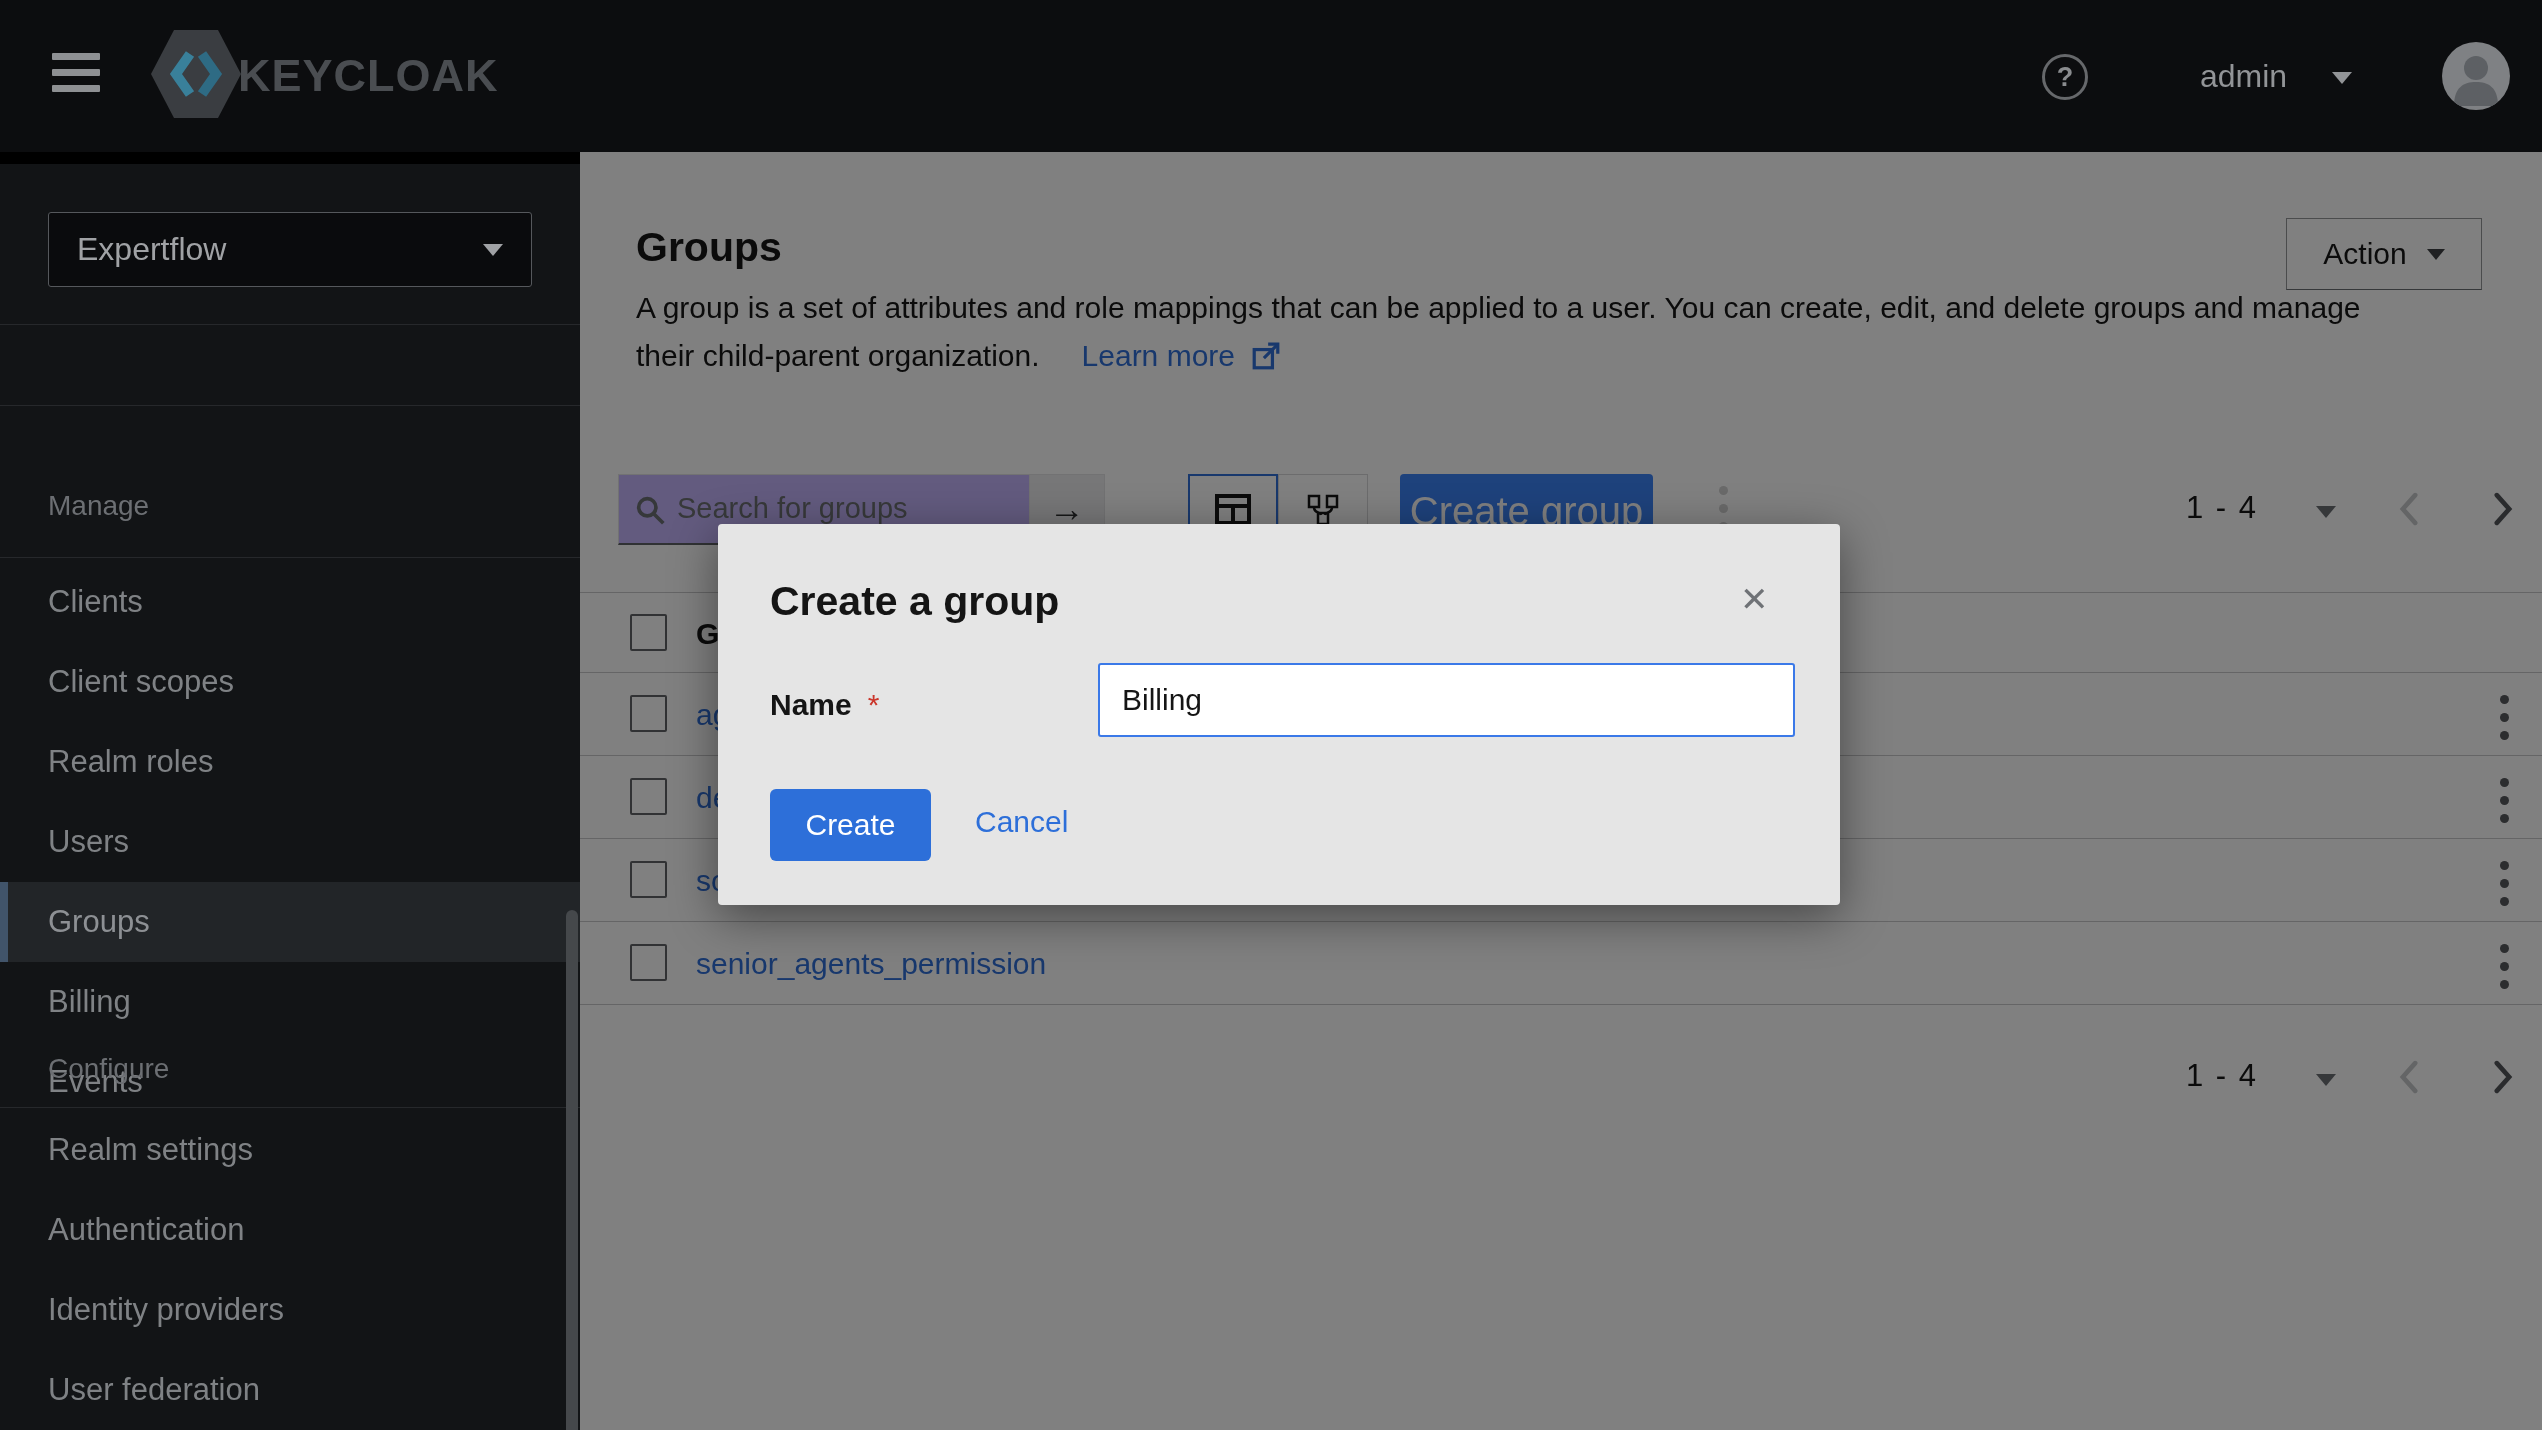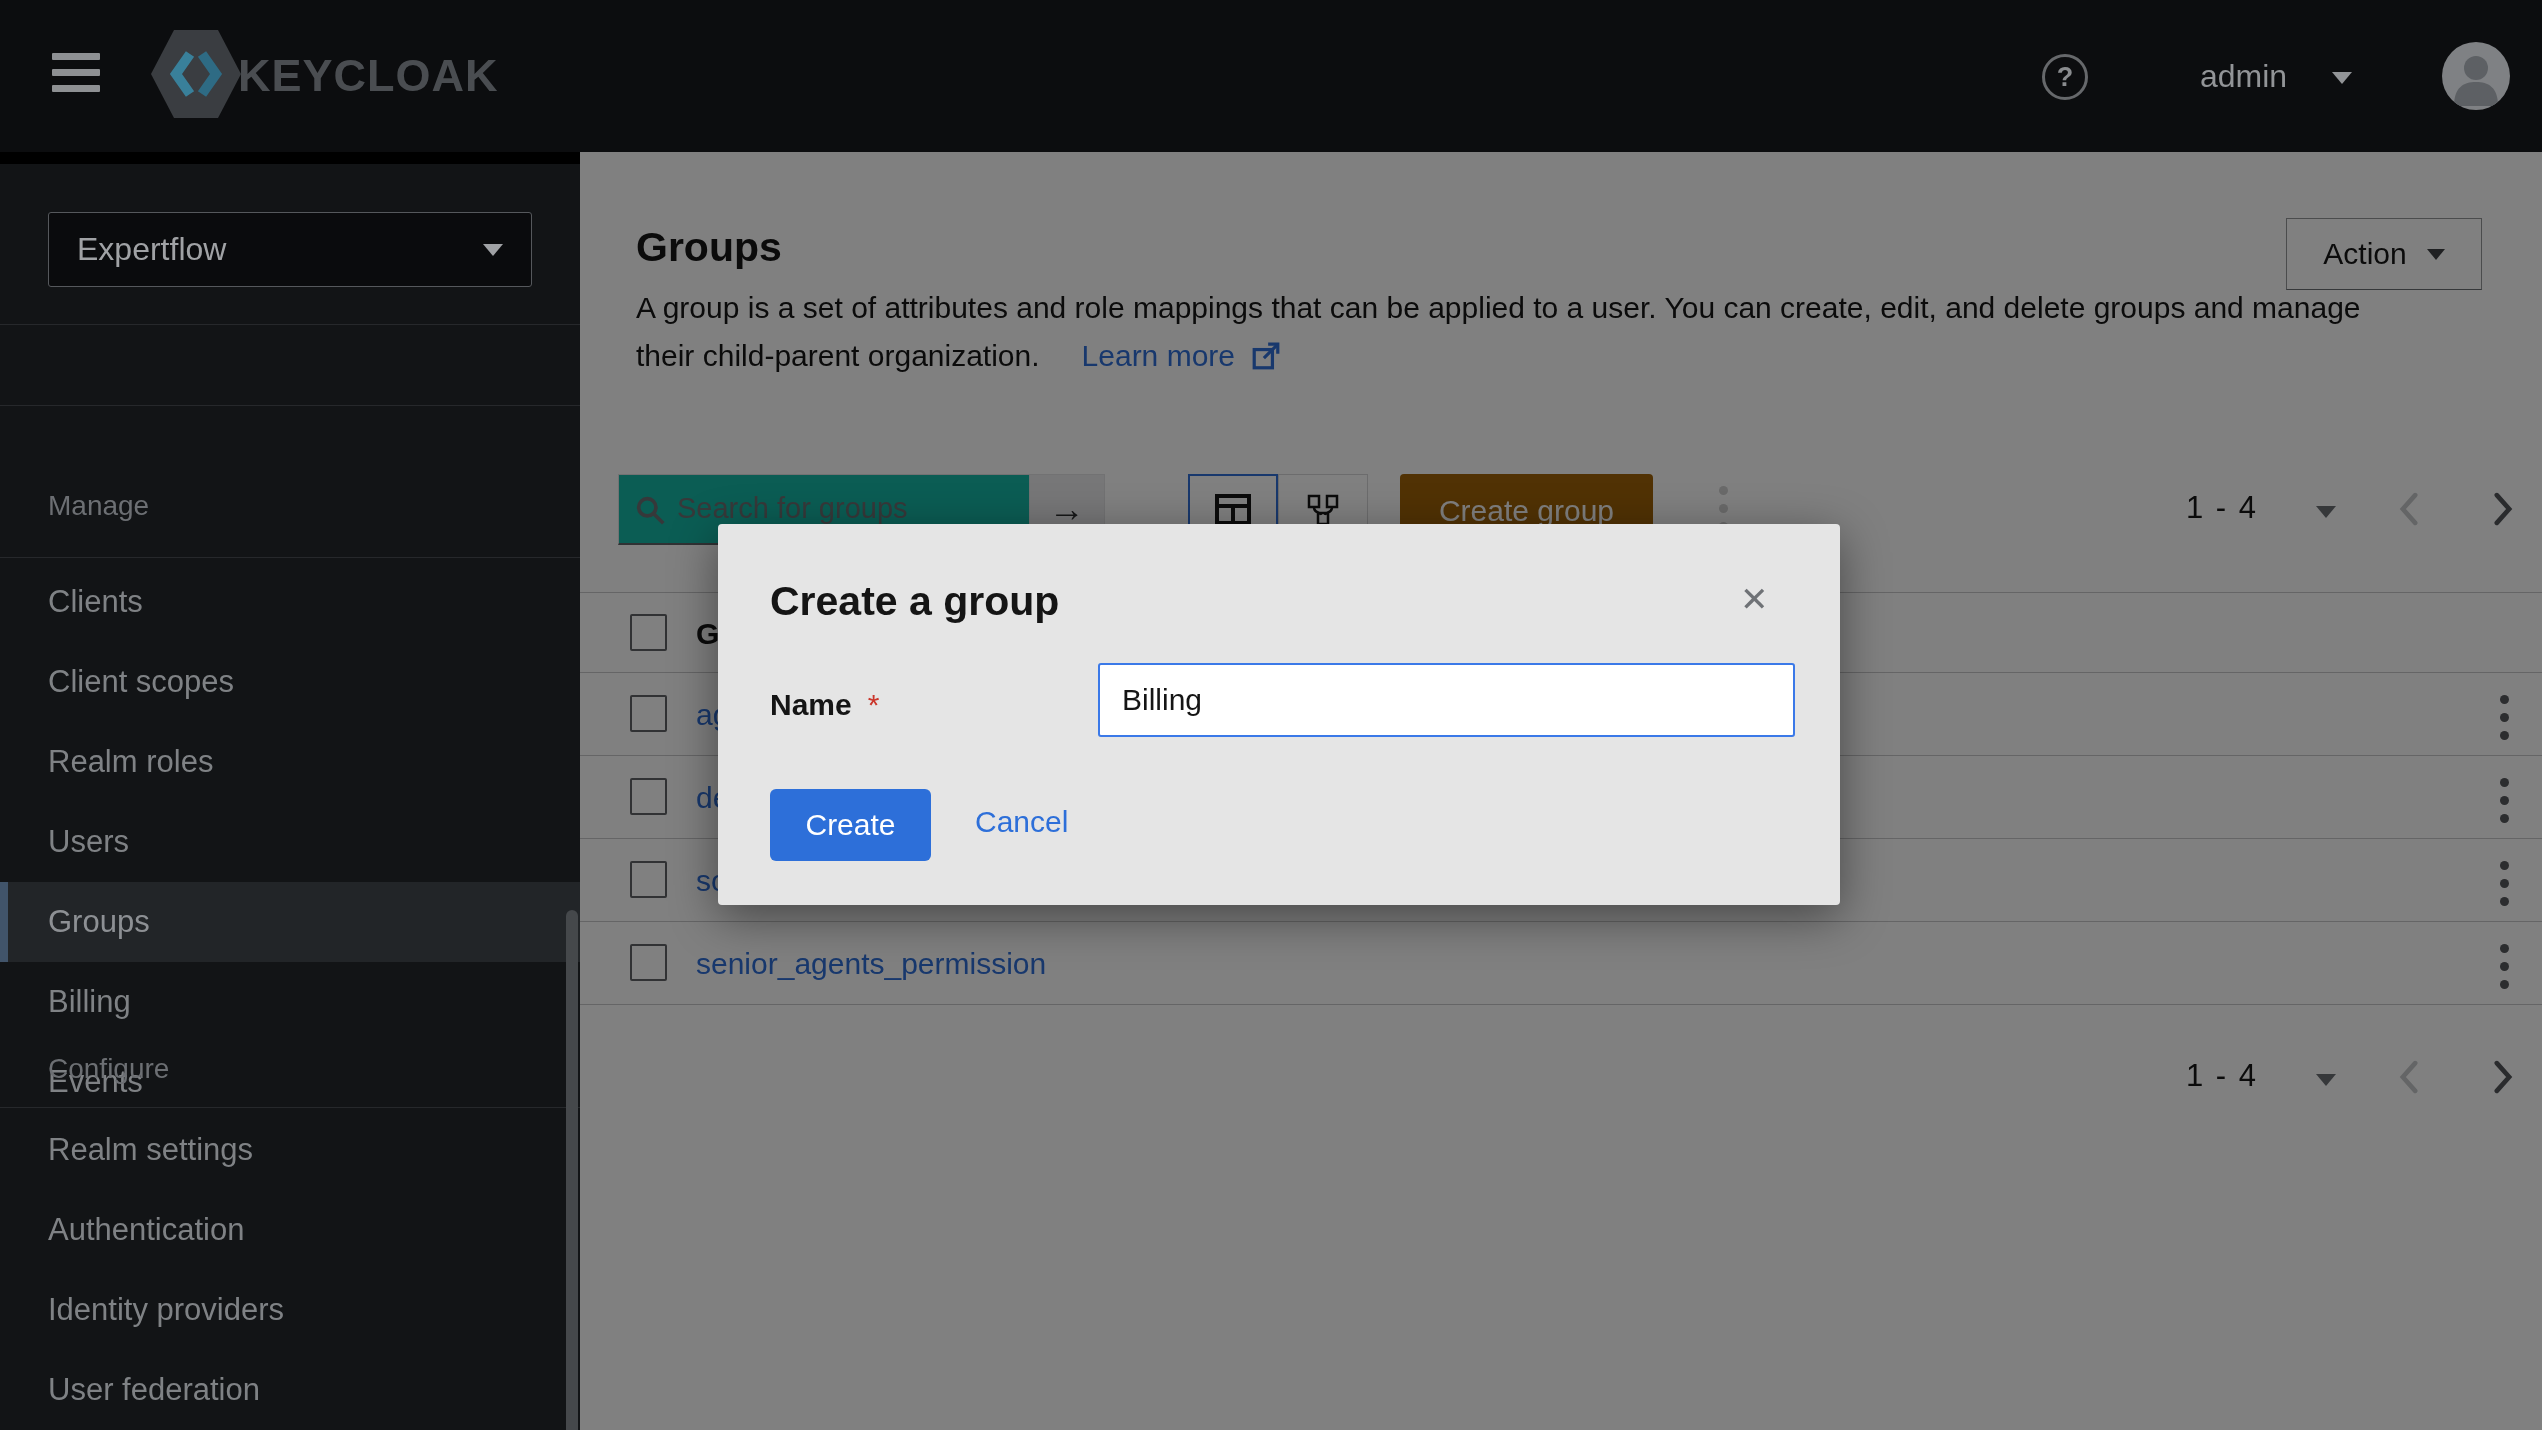--- a/index.html
+++ b/index.html
@@ -37,32 +37,32 @@
   .main { position:absolute; left:580px; top:152px; width:1962px; height:1278px; background:#ffffff; overflow:hidden; }
   .pg-title { position:absolute; left:56px; top:72px; font-size:41px; font-weight:700; color:#151515; }
   .action-btn { position:absolute; left:1706px; top:66px; width:196px; height:72px; background:#fff;
                 border:1px solid #949699; border-bottom-color:#6a6e73; display:flex; align-items:center; justify-content:center;
                 gap:20px; font-size:30px; color:#151515; cursor:pointer; }
   .action-btn .caret { border-top-color:#3c3f42; border-left-width:9px; border-right-width:9px; border-top-width:11px; }
   .desc { position:absolute; left:56px; top:132px; font-size:30px; line-height:48px; color:#151515; }
   .learn-more { color:#2f6fd8; margin-left:42px; cursor:pointer; display:inline-flex; align-items:center; gap:16px; }
 
   .search { position:absolute; left:38px; top:322px; width:487px; height:71px; display:flex; }
-  .search-input { position:relative; width:412px; height:71px; background:#14b8a6; border:1px solid #e3e3e5; border-bottom:2px solid #5f6266; }
+  .search-input { position:relative; width:412px; height:71px; background:#c4b5fd; border:1px solid #e3e3e5; border-bottom:2px solid #5f6266; }
   .search-input svg { position:absolute; left:16px; top:20px; }
   .search-input input { position:absolute; left:58px; top:0; width:350px; height:67px; border:none; outline:none;
                         font-size:29px; color:#151515; font-family:"Liberation Sans",sans-serif; background:transparent; }
   .search-input input::placeholder { color:#6d7073; opacity:1; }
   .search-btn { width:75px; height:71px; background:#ededee; border:1px solid #e3e3e5; border-left:none; border-bottom:2px solid #5f6266;
                 font-size:36px; color:#2a2c2f; display:flex; align-items:center; justify-content:center; cursor:pointer; }
   .toggle { position:absolute; top:322px; width:90px; height:71px; background:#fff; display:flex; align-items:center; justify-content:center; cursor:pointer; }
   .toggle1 { left:608px; border:2px solid #2f6fd8; }
   .toggle2 { left:698px; border:1px solid #d6d6d8; }
-  .create-btn { position:absolute; left:820px; top:322px; width:253px; height:74px; background:#a16207; border:none; border-radius:4px;
-                color:#fff; font-size:30px; font-family:"Liberation Sans",sans-serif; cursor:pointer; }
+  .create-btn { position:absolute; left:820px; top:322px; width:253px; height:74px; background:#3b82f6; border:none; border-radius:4px;
+                color:#fff; font-size:40px; font-family:"Liberation Sans",sans-serif; cursor:pointer; }
   .kebab { display:flex; flex-direction:column; gap:9px; align-items:center; cursor:pointer; }
   .kebab b { width:9px; height:9px; border-radius:50%; }
   .kebab-top { position:absolute; left:1139px; top:334px; }
   .kebab-top b { background:#d2d2d2; }
   .row-kebab { position:absolute; left:1920px; top:22px; }
   .row-kebab b { background:#56585c; }
 
   .pager { position:absolute; left:1560px; width:402px; height:72px; }
   .pager .range { position:absolute; left:46px; top:16px; font-size:31px; color:#151515; letter-spacing:2px; }
   .pager .pg-caret { position:absolute; left:176px; top:32px; border-top-color:#6a6e73; cursor:pointer; }

